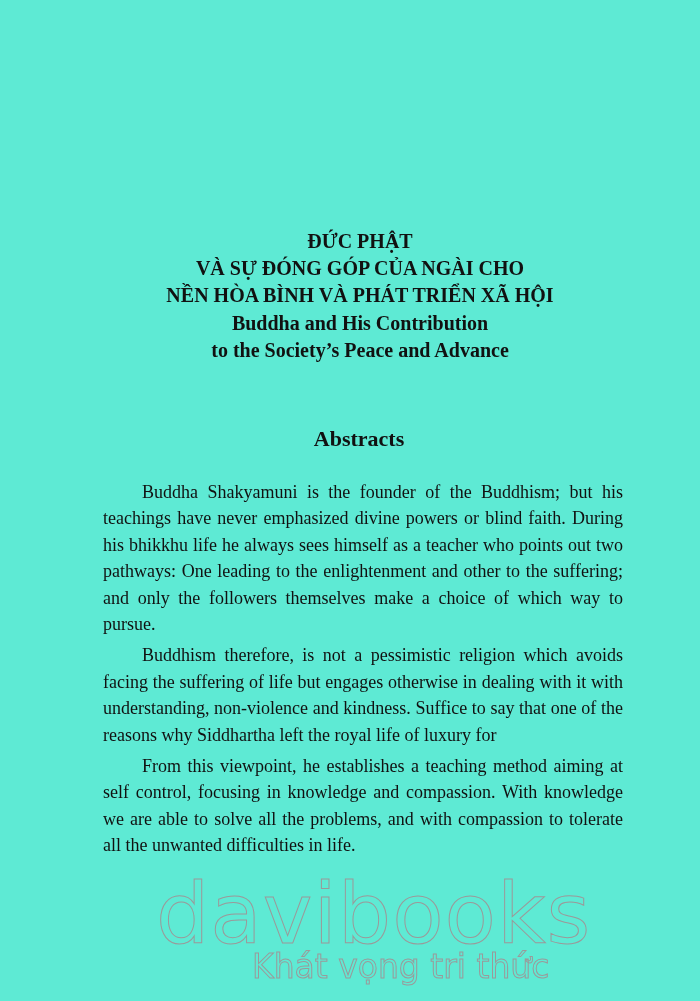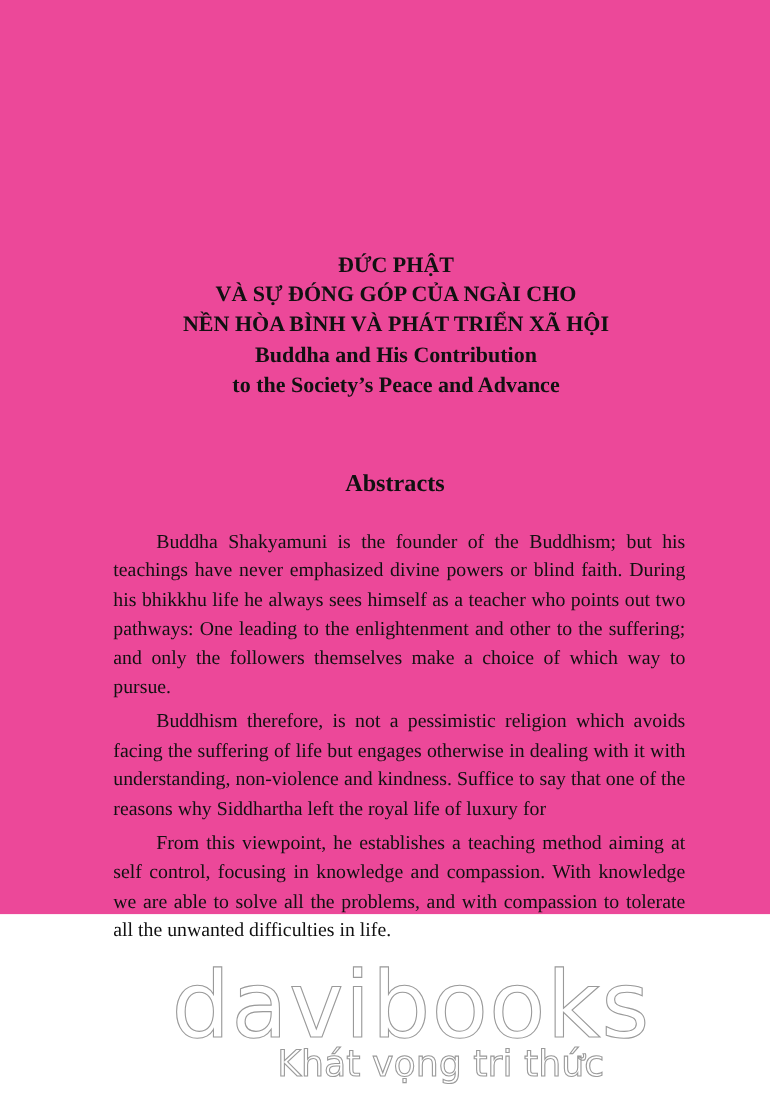--- a/index.html
+++ b/index.html
@@ -12,22 +12,22 @@
       height: 1001px;
       position: relative;
       overflow: hidden;
       font-family: "Liberation Serif", "DejaVu Serif", serif;
       color: #111111;
     }
     .page {
       position: absolute;
       left: 0; top: 0;
       width: 700px;
-      height: 831px;
-      background: #ec4899;
+      height: 1001px;
+      background: #5eead4;
     }
     .title-block {
       position: absolute;
       left: 0;
       top: 228px;
       width: 720px;
       text-align: center;
       font-weight: bold;
       font-size: 20px;
       line-height: 27.2px;

